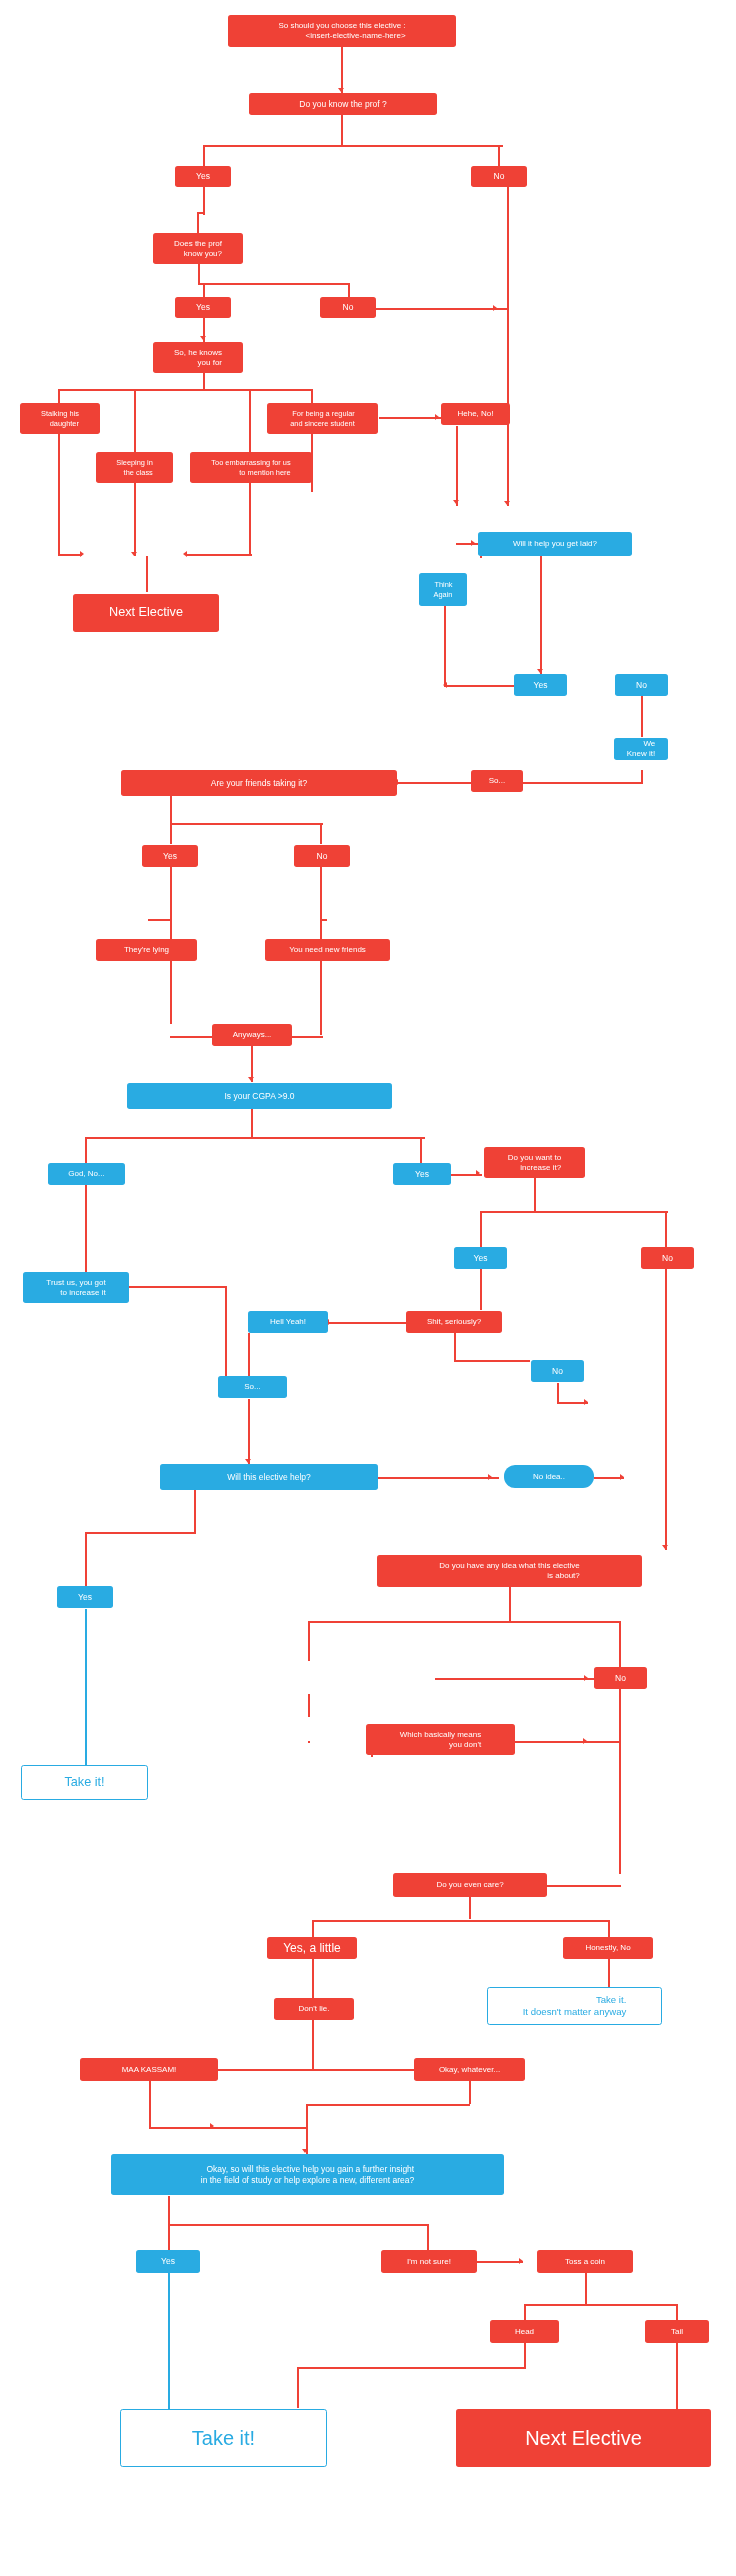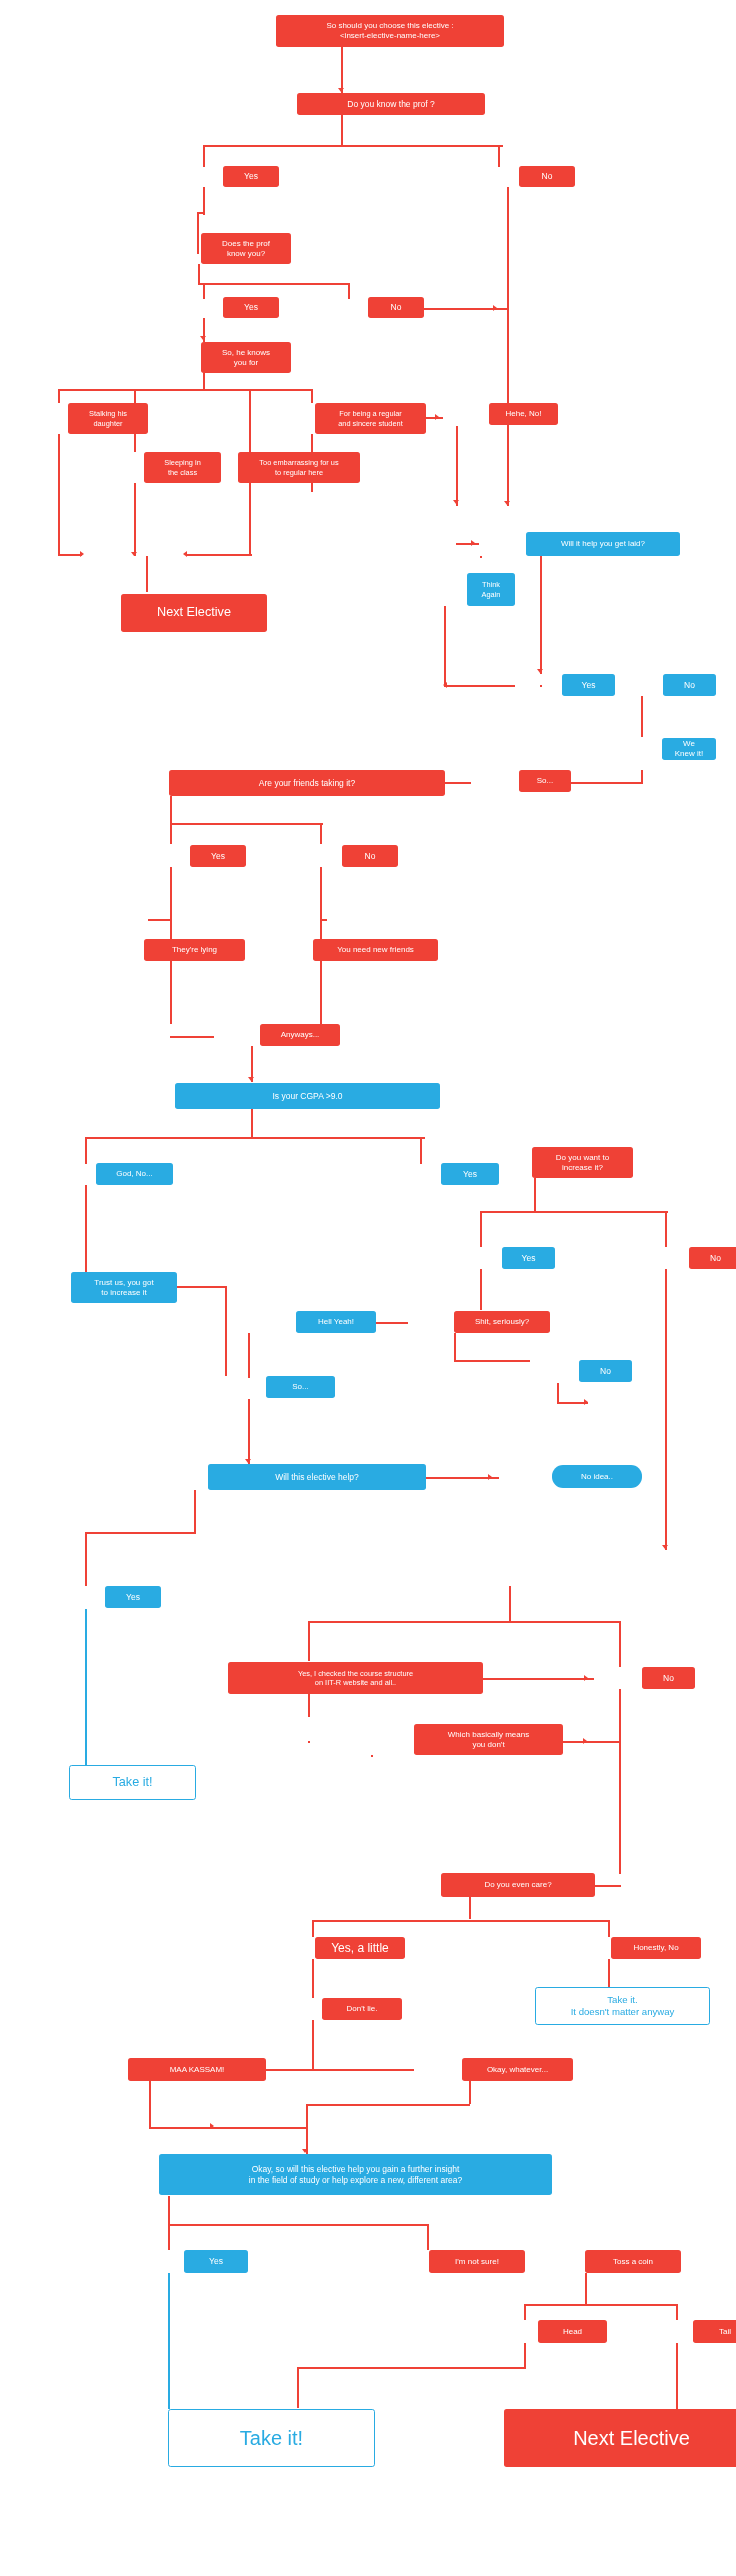--- a/index.html
+++ b/index.html
@@ -10,27 +10,26 @@
     height:2576px;
     background:#ffffff;
     overflow:hidden;
   }
   .node {
     position:absolute;
     box-sizing:border-box;
     display:flex;
     align-items:center;
     justify-content:center;
-    text-align:center;
+    text-align:right;
     color:#ffffff;
     border-radius:2.7px;
     line-height:1.22;
     padding:2.1px 3.2px;
     white-space:pre-line;
-    margin-left:48px;
   }
   .red { background:#ef4136; }
   .blue { background:#29abe2; }
   .outline {
     background:#ffffff;
     color:#29abe2;
     border:1.1px solid #29abe2;
   }
   .conn {
     position:absolute;
@@ -212,21 +211,21 @@
 know you?</div>
     <div class="node red" style="left: 175px; top: 297px; width: 56px; height: 21px; font-size: 8.5px;">Yes</div>
     <div class="node red" style="left: 320px; top: 297px; width: 56px; height: 21px; font-size: 8.5px;">No</div>
     <div class="node red" style="left: 153px; top: 342px; width: 90px; height: 31px; font-size: 8px;">So, he knows
 you for</div>
     <div class="node red" style="left: 20px; top: 403px; width: 80px; height: 31px; font-size: 7.4px;">Stalking his
 daughter</div>
     <div class="node red" style="left: 96px; top: 452px; width: 77px; height: 31px; font-size: 7.4px;">Sleeping in
 the class</div>
     <div class="node red" style="left: 190px; top: 452px; width: 122px; height: 31px; font-size: 7.4px;">Too embarrassing for us
-to regular here</div>
+to mention here</div>
     <div class="node red" style="left: 267px; top: 403px; width: 111px; height: 31px; font-size: 7.4px;">For being a regular
 and sincere student</div>
     <div class="node red" style="left: 441px; top: 403px; width: 69px; height: 22px; font-size: 8px;">Hehe, No!</div>
     <div class="node red" style="left: 73px; top: 594px; width: 146px; height: 38px; font-size: 12.7px;">Next Elective</div>
     <div class="node blue" style="left: 478px; top: 532px; width: 154px; height: 24px; font-size: 8px;">Will it help you get laid?</div>
     <div class="node blue" style="left: 419px; top: 573px; width: 48px; height: 33px; font-size: 7.4px;">Think
 Again</div>
     <div class="node blue" style="left: 514px; top: 674px; width: 53px; height: 22px; font-size: 8.5px;">Yes</div>
     <div class="node blue" style="left: 615px; top: 674px; width: 53px; height: 22px; font-size: 8.5px;">No</div>
     <div class="node blue" style="left: 614px; top: 738px; width: 54px; height: 22px; font-size: 8px;">We
@@ -246,23 +245,23 @@
     <div class="node blue" style="left: 454px; top: 1247px; width: 53px; height: 22px; font-size: 8.5px;">Yes</div>
     <div class="node red" style="left: 641px; top: 1247px; width: 53px; height: 22px; font-size: 8.5px;">No</div>
     <div class="node blue" style="left: 23px; top: 1272px; width: 106px; height: 31px; font-size: 8px;">Trust us, you got
 to increase it</div>
     <div class="node blue" style="left: 248px; top: 1311px; width: 80px; height: 22px; font-size: 8px;">Hell Yeah!</div>
     <div class="node red" style="left: 406px; top: 1311px; width: 96px; height: 22px; font-size: 8px;">Shit, seriously?</div>
     <div class="node blue" style="left: 218px; top: 1376px; width: 69px; height: 22px; font-size: 8px;">So...</div>
     <div class="node blue" style="left: 531px; top: 1360px; width: 53px; height: 22px; font-size: 8.5px;">No</div>
     <div class="node blue" style="left: 160px; top: 1464px; width: 218px; height: 25.5px; font-size: 8.5px;">Will this elective help?</div>
     <div class="node blue" style="left: 504px; top: 1465px; width: 90px; height: 23px; font-size: 8px; border-radius: 11px;">No idea..</div>
+    <div class="node red" style="left: 377px; top: 1555px; width: 265px; height: 32px; font-size: 8px;">Do you have any idea what this elective
+is about?</div>
     <div class="node blue" style="left: 57px; top: 1586px; width: 56px; height: 22px; font-size: 8.5px;">Yes</div>
-    <div class="node red" style="left: 180px; top: 1662px; width: 255px; height: 32px; font-size: 7.4px;">Yes, I checked the course structure
-on IIT-R website and ail..</div>
     <div class="node red" style="left: 594px; top: 1667px; width: 53px; height: 22px; font-size: 8.5px;">No</div>
     <div class="node red" style="left: 366px; top: 1724px; width: 149px; height: 31px; font-size: 8px;">Which basically means
 you don't</div>
     <div class="node outline" style="left: 21px; top: 1765px; width: 127px; height: 35px; font-size: 12.7px;">Take it!</div>
     <div class="node red" style="left: 393px; top: 1873px; width: 154px; height: 24.4px; font-size: 8px;">Do you even care?</div>
     <div class="node red" style="left: 267px; top: 1937px; width: 90px; height: 22px; font-size: 12px;">Yes, a little</div>
     <div class="node red" style="left: 563px; top: 1937px; width: 90px; height: 22px; font-size: 8px;">Honestly, No</div>
     <div class="node red" style="left: 274px; top: 1998px; width: 80px; height: 22px; font-size: 8px;">Don't lie.</div>
     <div class="node outline" style="left: 487px; top: 1987px; width: 175px; height: 38px; font-size: 9.6px;">Take it.
 It doesn't matter anyway</div>

